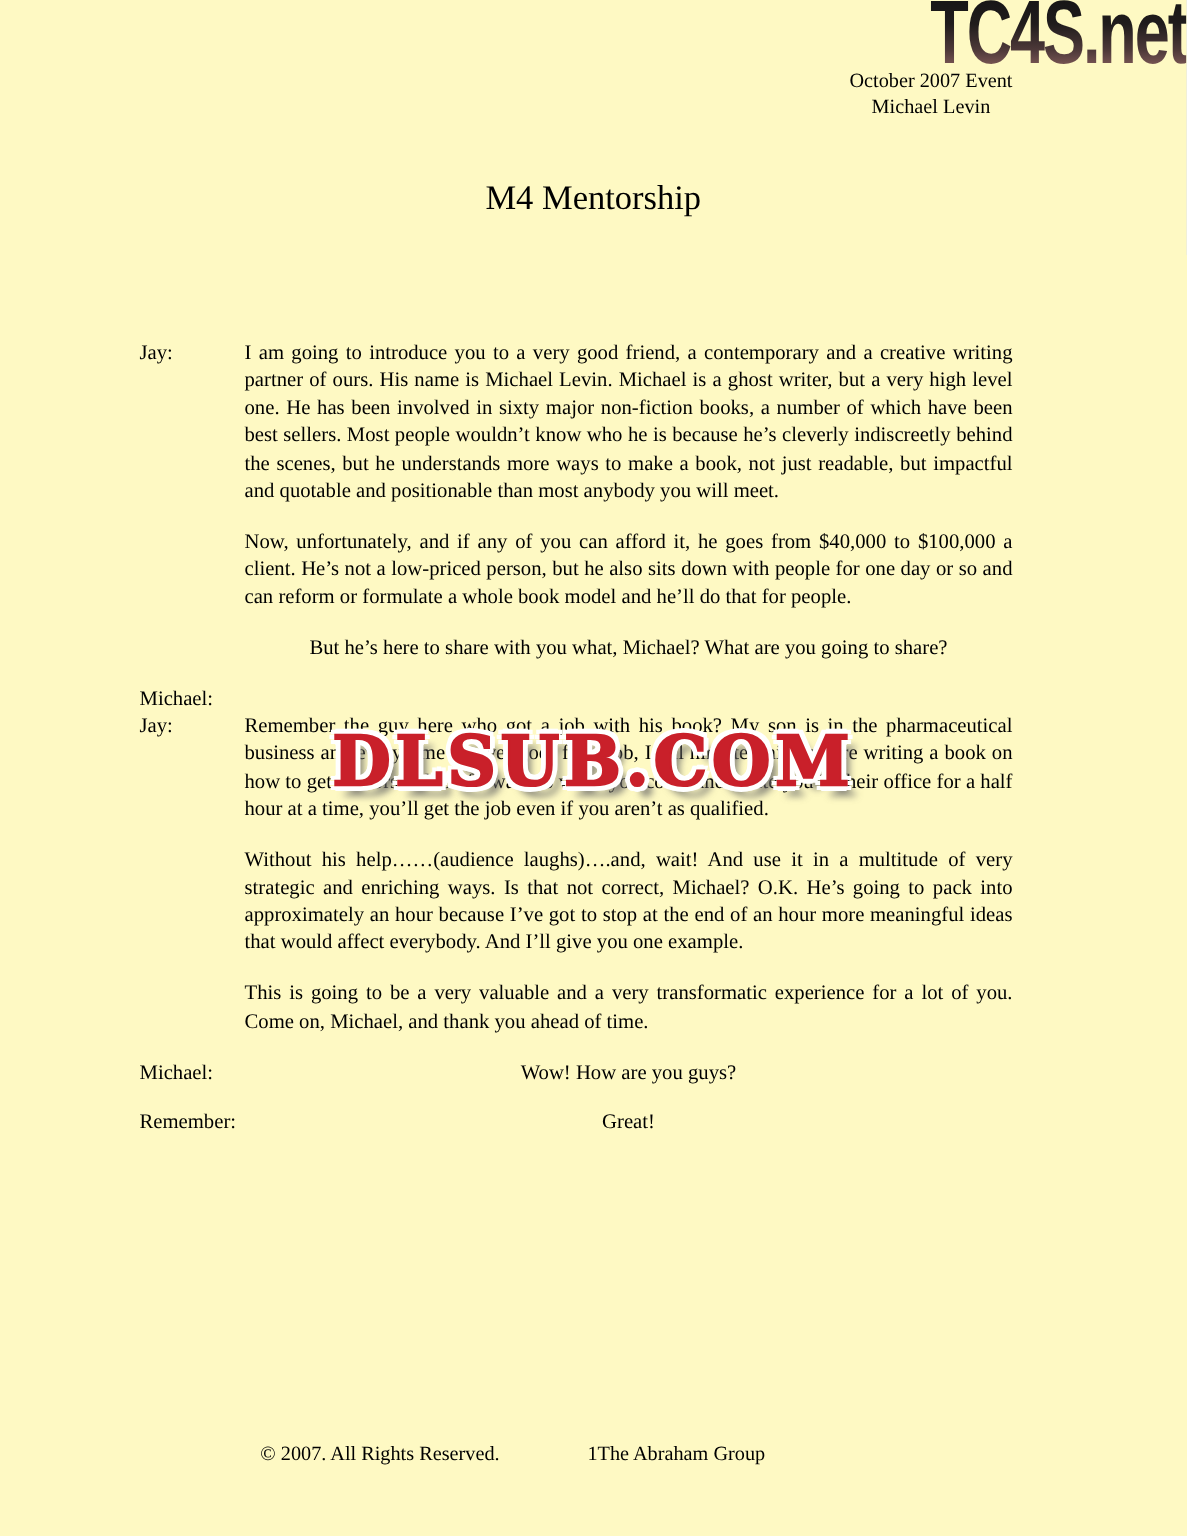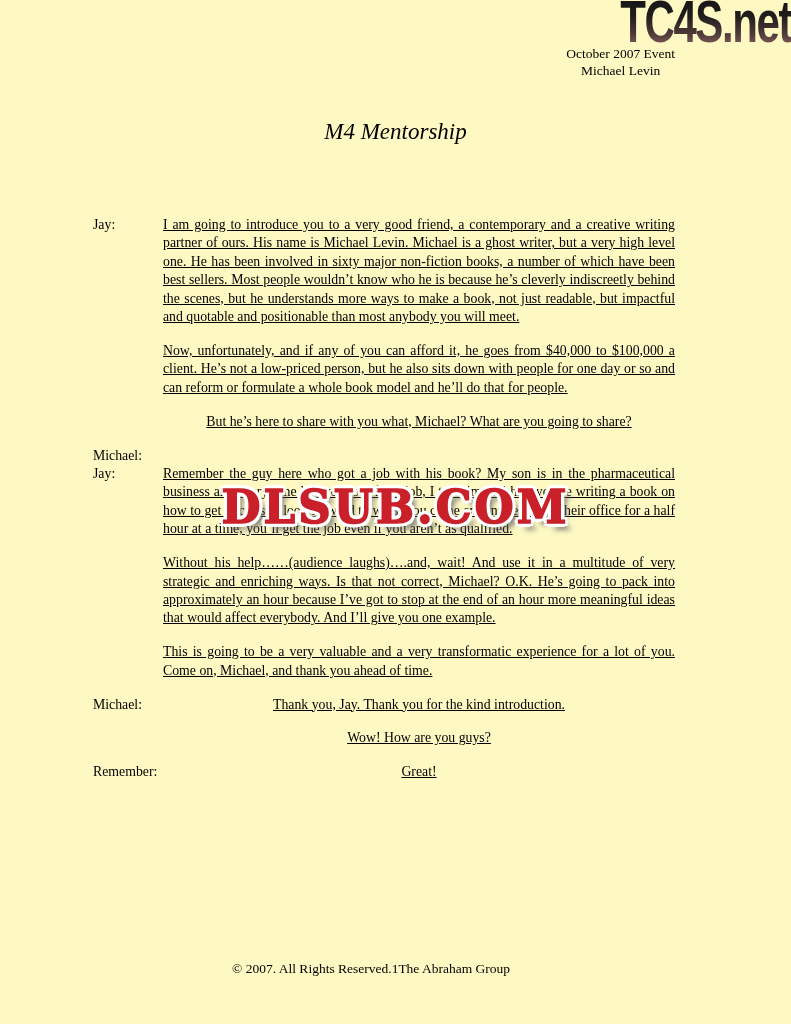--- a/index.html
+++ b/index.html
@@ -43,50 +43,48 @@
   }
 
   
   .doc-title {
     position: absolute;
     top: 119px;
     left: 0; right: 0;
     text-align: center;
     font-size: 23px;
     font-weight: normal;
-    font-style: italic;
   }
   .doc-subtitle {
     position: absolute;
     top: 178px;
     left: 0; right: 0;
     text-align: center;
     font-size: 17px;
     font-weight: normal;
   }
 
   
   .transcript {
     position: absolute;
-    top: 216px;
+    top: 226px;
     left: 93px;
     right: 116px;
     font-size: 13.8px;
     line-height: 18.4px;
   }
   .entry { display: flex; }
   .speaker {
     width: 70px;
     flex-shrink: 0;
   }
   .paragraphs { flex: 1; min-width: 0; }
   .para {
     text-align: justify;
     margin-bottom: 15.5px;
-    text-decoration: underline;
   }
   .para.no-justify { text-align: center; }
 
   
   .wm-dlsub {
     position: absolute;
     top: 481px;
     left: 50%;
     transform: translateX(-50%) scaleY(1.02);
     font-family: "DejaVu Serif", serif;
@@ -122,21 +120,21 @@
   
   .footer {
     position: absolute;
     top: 961px;
     left: 115px;
     right: 116px;
     display: grid;
     grid-template-columns: 1fr auto 1fr;
     font-size: 13.5px;
   }
-  .footer .left  { text-align: right; }
+  .footer .left  { text-align: center; }
   .footer .mid   { text-align: center; }
   .footer .right { text-align: left; }
 </style>
 </head>
 <body>
 
 <div class="page">
 
   <div class="tc4s-logo">TC4S.net</div>
   <div class="event-info">
@@ -166,21 +164,20 @@
       <div class="paragraphs">
         <p class="para">Remember the guy here who got a job with his book?  My son is in the pharmaceutical business and every time he ever goes for a job, I tell him, tell him you’re writing a book on how to get doctors to look forward to when you come and invite you in their office for a half hour at a time, you’ll get the job even if you aren’t as qualified.</p>
         <p class="para">Without his help……(audience laughs)….and, wait!  And use it in a multitude of very strategic and enriching ways.  Is that not correct, Michael?  O.K.  He’s going to pack into approximately an hour because I’ve got to stop at the end of an hour more meaningful ideas that would affect everybody.  And I’ll give you one example.</p>
         <p class="para">This is going to be a very valuable and a very transformatic experience for a lot of you.  Come on, Michael, and thank you ahead of time.</p>
       </div>
     </div>
 
     <div class="entry">
       <div class="speaker">Michael:</div>
       <div class="paragraphs">
-        <p class="para no-justify">Thank you, Jay.  Thank you for the kind introduction.</p>
         <p class="para no-justify">Wow!  How are you guys?</p>
       </div>
     </div>
 
     <div class="entry">
       <div class="speaker">Remember:</div>
       <div class="paragraphs">
         <p class="para no-justify">Great!</p>
       </div>
     </div>

